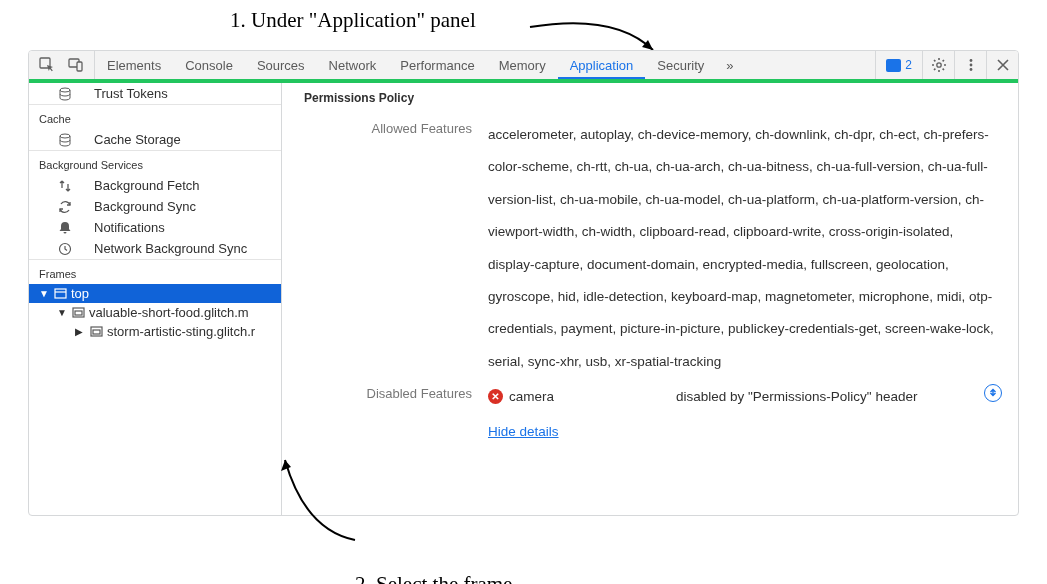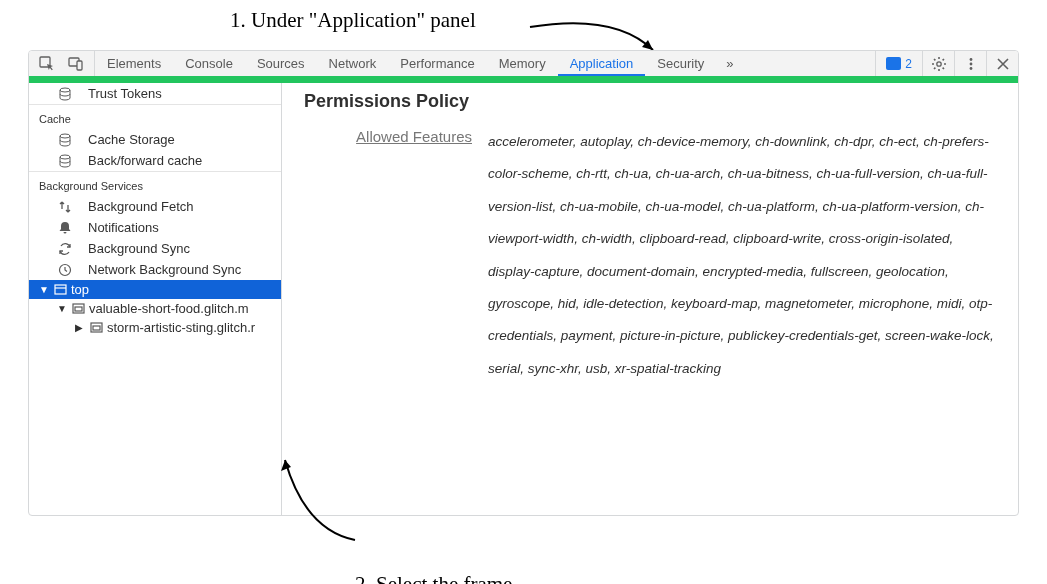--- a/index.html
+++ b/index.html
@@ -28,21 +28,21 @@
     top: 50px; left: 28px; right: 28px;
     border: 1px solid #d6d8da;
     border-radius: 4px;
     overflow: hidden;
     background: #fff;
   }
   .tabbar {
     display: flex;
     align-items: center;
     height: 32px;
-    border-bottom: 7px solid #22c55e;
+    border-bottom: 4px solid #22c55e;
     background: #f3f3f3;
     font-size: 13px;
     color: #5a5a5a;
   }
   .tabbar-left-icons {
     display: flex; align-items: center;
     padding: 0 6px; gap: 5px;
     border-right: 1px solid #d6d8da; height: 100%;
   }
   .icon-btn {
@@ -82,21 +82,21 @@
     border-right: 1px solid #d6d8da;
     overflow: hidden;
     font-size: 13px;
   }
   .side-group-title {
     padding: 8px 10px 4px 10px;
     color: #333; font-size: 11px;
     border-top: 1px solid #e4e4e4;
   }
   .side-item {
-    display: flex; align-items: center; gap: 16px;
+    display: flex; align-items: center; gap: 22px;
     padding: 3px 0 3px 28px;
     color: #303030;
   }
   .side-item .ico { width: 15px; height: 15px; display:flex; align-items:center; justify-content:center; color:#5a5a5a; flex-shrink:0;}
   .frame-item {
     display: flex; align-items: center; gap: 4px;
     padding: 2px 0 2px 10px;
   }
   .frame-item.sel {
     background: #1063d8; color: #fff;
@@ -104,29 +104,28 @@
   .frame-item .twist { font-size: 10px; width: 10px; display:inline-block;}
   .frame-item .ficon { width:14px; height:14px; display:flex; align-items:center; justify-content:center;}
   .frame-item.sub { padding-left: 28px; }
   .frame-item.subsub { padding-left: 46px; }
 
   .main {
     flex: 1;
     padding: 8px 16px 8px 16px;
     overflow: hidden;
   }
-  .main h2 { font-size: 18px; font-weight: 600; margin-bottom: 14px; padding-left: 6px;}
+  .main h2 { font-size: 12px; font-weight: 600; margin-bottom: 14px; padding-left: 6px;}
   .kv { display: flex; margin-bottom: 6px; }
   .kv .label {
     width: 190px; text-align: right; color: #777;
-    font-size: 15px; padding-right: 16px; padding-top: 2px;
+    font-size: 13px; padding-right: 16px; padding-top: 2px;
     flex-shrink: 0;
-    text-decoration: underline;
-  }
-  .kv .value { flex: 1; font-size: 13.5px; line-height: 2.4; color: #303030; font-style: italic;}
+  }
+  .kv .value { flex: 1; font-size: 13.5px; line-height: 2.4; color: #303030;}
   .disabled-row { display: flex; align-items: flex-start; gap: 8px; line-height: 1.9;}
   .disabled-item { display: flex; align-items: center; gap: 6px; width: 180px;}
   .x-circ { width:15px; height:15px; border-radius:50%; background:#d93025; display:flex;align-items:center;justify-content:center;color:#fff;font-size:10px;font-weight:bold;}
   .link { color:#1a73e8; text-decoration: underline; cursor:pointer;}
   .details-icon {
     width:18px;height:18px;border-radius:50%;border:1.5px solid #1a73e8;
     display:flex;align-items:center;justify-content:center;color:#1a73e8;font-size:11px;
     margin-left: 50px; flex-shrink:0;
   }
 </style>
@@ -210,67 +209,58 @@
       <div class="side-item">
         <span class="ico">
             <svg width="14" height="14" viewBox="0 0 14 14">
               <ellipse cx="7" cy="3" rx="5" ry="2" fill="none" stroke="currentColor"></ellipse>
               <path d="M2 3v8c0 1.1 2.2 2 5 2s5-.9 5-2V3" fill="none" stroke="currentColor"></path>
               <path d="M2 7c0 1.1 2.2 2 5 2s5-.9 5-2" fill="none" stroke="currentColor"></path>
             </svg>
           </span>
         <span>Cache Storage</span>
       </div>
-      <div class="side-item">
-        <span class="ico">
-            <svg width="14" height="14" viewBox="0 0 14 14">
-              <ellipse cx="7" cy="3" rx="5" ry="2" fill="none" stroke="currentColor"></ellipse>
-              <path d="M2 3v8c0 1.1 2.2 2 5 2s5-.9 5-2V3" fill="none" stroke="currentColor"></path>
-              <path d="M2 7c0 1.1 2.2 2 5 2s5-.9 5-2" fill="none" stroke="currentColor"></path>
-            </svg>
-          </span>
-        <span>Back/forward cache</span>
-      </div>
 
       <div class="side-group-title">Background Services</div>
       <div class="side-item">
         <span class="ico">
             <svg width="14" height="14" viewBox="0 0 14 14" stroke="currentColor" stroke-width="1.3" fill="none">
               <path d="M4 2v7M4 2l-2 2M4 2l2 2M10 12V5M10 12l-2-2M10 12l2-2"></path>
             </svg>
           </span>
         <span>Background Fetch</span>
-      </div>
-      <div class="side-item">
-        <span class="ico">
-            <svg width="14" height="14" viewBox="0 0 14 14" fill="currentColor">
-              <path d="M7 1a4 4 0 00-4 4v3l-1.5 2h11L11 8V5a4 4 0 00-4-4zM5.5 11a1.5 1.5 0 003 0z"></path>
-            </svg>
-          </span>
-        <span>Notifications</span>
       </div>
       <div class="side-item">
         <span class="ico">
             <svg width="14" height="14" viewBox="0 0 14 14" stroke="currentColor" stroke-width="1.3" fill="none">
               <path d="M12 5a5 5 0 00-9-1M2 9a5 5 0 009 1"></path>
               <path d="M12 2v3h-3M2 12V9h3"></path>
             </svg>
           </span>
         <span>Background Sync</span>
       </div>
       <div class="side-item">
         <span class="ico">
+            <svg width="14" height="14" viewBox="0 0 14 14" fill="currentColor">
+              <path d="M7 1a4 4 0 00-4 4v3l-1.5 2h11L11 8V5a4 4 0 00-4-4zM5.5 11a1.5 1.5 0 003 0z"></path>
+            </svg>
+          </span>
+        <span>Notifications</span>
+      </div>
+      <div class="side-item">
+        <span class="ico">
             <svg width="14" height="14" viewBox="0 0 14 14" fill="none" stroke="currentColor" stroke-width="1.2">
               <circle cx="7" cy="7" r="5.5"></circle>
               <path d="M7 4v3l2 1.5"></path>
             </svg>
           </span>
         <span>Network Background Sync</span>
       </div>
 
+      <div class="side-group-title">Frames</div>
       <div class="frame-item sel">
         <span class="twist">▼</span>
         <span class="ficon">
             <svg width="13" height="13" viewBox="0 0 13 13" fill="none" stroke="#fff" stroke-width="1.2">
               <rect x="1" y="2" width="11" height="9"></rect>
               <path d="M1 5h11"></path>
             </svg>
           </span>
         <span>top</span>
       </div>
@@ -295,20 +285,40 @@
         <span>storm-artistic-sting.glitch.r</span>
       </div>
     </div>
 
     <div class="main">
       <h2>Permissions Policy</h2>
       <div class="kv">
         <div class="label">Allowed Features</div>
         <div class="value">accelerometer, autoplay, ch-device-memory, ch-downlink, ch-dpr, ch-ect, ch-prefers-color-scheme, ch-rtt, ch-ua, ch-ua-arch, ch-ua-bitness, ch-ua-full-version, ch-ua-full-version-list, ch-ua-mobile, ch-ua-model, ch-ua-platform, ch-ua-platform-version, ch-viewport-width, ch-width, clipboard-read, clipboard-write, cross-origin-isolated, display-capture, document-domain, encrypted-media, fullscreen, geolocation, gyroscope, hid, idle-detection, keyboard-map, magnetometer, microphone, midi, otp-credentials, payment, picture-in-picture, publickey-credentials-get, screen-wake-lock, serial, sync-xhr, usb, xr-spatial-tracking</div>
       </div>
+      <div class="kv">
+        <div class="label">Disabled Features</div>
+        <div class="value">
+          <div class="disabled-row">
+            <div class="disabled-item">
+              <span class="x-circ">✕</span>
+              <span>camera</span>
+            </div>
+            <span style="flex:1">disabled by "Permissions-Policy" header</span>
+            <span class="details-icon">
+              <svg width="12" height="12" viewBox="0 0 12 12" fill="none" stroke="#1a73e8" stroke-width="1.4">
+                  <path d="M6 3v5M3.5 6L6 8.5 8.5 6M3.5 5L6 2.5 8.5 5"></path>
+                </svg>
+            </span>
+          </div>
+          <div style="margin-top:6px;">
+            <span class="link">Hide details</span>
+          </div>
+        </div>
+      </div>
     </div>
   </div>
 </div>
 
 <svg class="arrow" style="top:445px; left:275px;" width="90" height="100">
   <path d="M80 95 Q 30 85 10 15" stroke="#000" stroke-width="2" fill="none"></path>
   <path d="M10 15 l-4 11 l10 -4 z" fill="#000"></path>
 </svg>
 <div class="annotation ann2">2. Select the frame</div>
 

